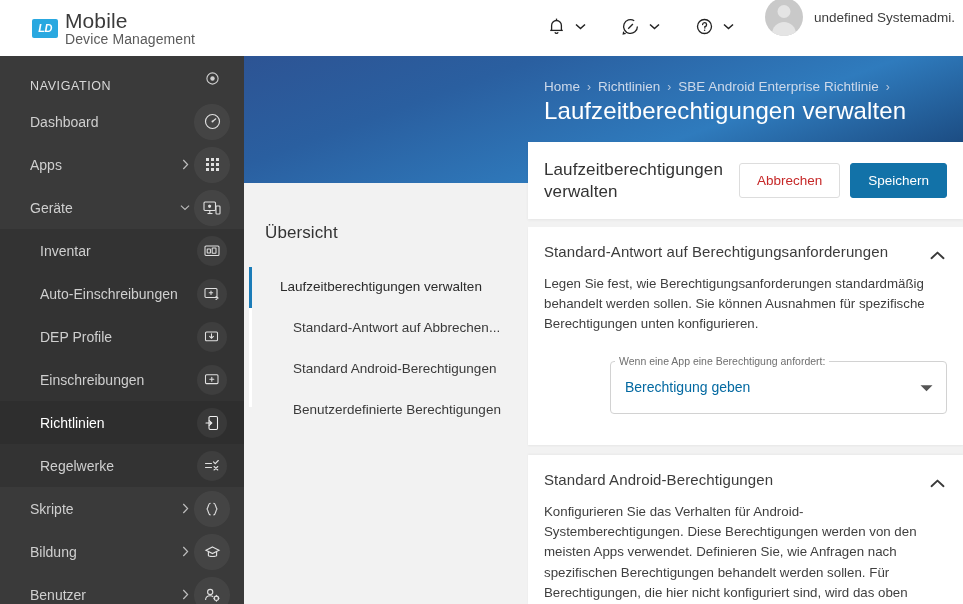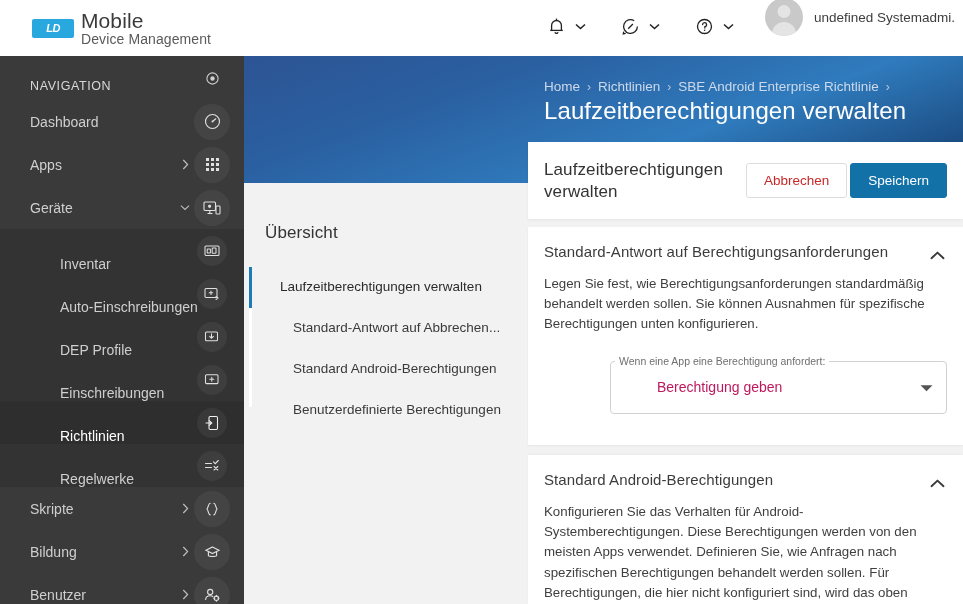--- a/index.html
+++ b/index.html
@@ -12,21 +12,21 @@
   .app { position: relative; width: 963px; height: 604px; overflow: hidden; }
 
   
   .topbar {
     position: absolute; top: 0; left: 0; width: 963px; height: 56px;
     background: #ffffff; display: flex; align-items: center;
     z-index: 40;
   }
   .brand { display: flex; align-items: center; margin-left: 32px; gap: 7px; }
   .brand-mark {
-    width: 42px; height: 19px; background: #29a8e0; border-radius: 2px;
+    width: 26px; height: 19px; background: #29a8e0; border-radius: 2px;
     display: flex; align-items: center; justify-content: center;
     color: #fff; font-size: 11px; font-weight: bold; font-style: italic;
     letter-spacing: -0.5px;
   }
   .brand-text { line-height: 1; }
   .brand-title { font-size: 21px; color: #3b3b3b; letter-spacing: .1px; display:block; }
   .brand-sub { font-size: 14px; color: #5a5a5a; letter-spacing: .1px; display:block; margin-top:1px; }
 
   .topbar-right {
     margin-left: auto; display: flex; align-items: flex-start; height: 60px;
@@ -67,21 +67,21 @@
     position: relative; height: 43px; display: flex; align-items: center;
     padding-left: 30px; cursor: pointer;
   }
   .nav-row.l1 { height: 43px; }
   .nav-label { font-size: 14px; color: #cfcfcf; white-space: nowrap; }
   .nav-row.active { background: #2e2e2e; }
   .nav-row.active .nav-label { color: #ffffff; }
   .nav-row.active::before {
     content:""; position:absolute; left:0; top:0; bottom:0; width:3px; background:#2e2e2e;
   }
-  .nav-sub { padding-left: 60px; align-items: flex-end; }
+  .nav-sub { padding-left: 40px; }
   .sub-group { background: #333333; }
   .nav-arrow {
     position: absolute; right: 54px; top: 50%; transform: translateY(-50%);
     width: 10px; height: 10px; display:flex; align-items:center; justify-content:center;
   }
   .nav-ico-wrap {
     position: absolute; right: 14px; top: 50%; transform: translateY(-50%);
     width: 36px; height: 36px; border-radius: 50%;
     background: rgba(255,255,255,0.055);
     display: flex; align-items: center; justify-content: center;
@@ -134,21 +134,21 @@
   
   .card-head {
     position: absolute; top: 142px; left: 528px; width: 435px; height: 77px;
     background: #ffffff; z-index: 22;
     display: flex; align-items: center; padding: 0 16px 0 16px;
     box-shadow: 0 1px 3px rgba(0,0,0,0.06);
   }
   .card-head-title {
     font-size: 17px; color: #333; line-height: 1.28; max-width: 224px; letter-spacing:.1px;
   }
-  .card-actions { margin-left: auto; display: flex; align-items: center; gap: 3px; }
+  .card-actions { margin-left: auto; display: flex; align-items: center; gap: 10px; }
   .btn {
     font-family: "Liberation Sans", sans-serif;
     font-size: 13.5px; border-radius: 3px; cursor: pointer;
     padding: 9px 17px; white-space: nowrap; border: 1px solid transparent;
   }
   .btn-cancel { background: #ffffff; color: #c62828; border-color: #dddddd; }
   .btn-save { background: #1272a8; color: #ffffff; border-color: #1272a8; }
 
   .card-body {
     position: absolute; top: 227px; left: 528px; width: 435px; height: 218px;
@@ -173,21 +173,21 @@
   .field-wrap { padding: 26px 16px 0 82px; }
   .mat-field {
     position: relative; border: 1px solid #d2d2d2; border-radius: 4px;
     height: 53px; display: flex; align-items: center; padding: 0 14px;
     background: #fff; cursor: pointer;
   }
   .mat-label {
     position: absolute; top: -7px; left: 4px; background: #fff; padding: 0 4px;
     font-size: 10.5px; color: #6f6f6f; white-space: nowrap;
   }
-  .mat-value { font-size: 14px; color: #be185d; margin-left: 32px; }
+  .mat-value { font-size: 14px; color: #0369a1; }
   .mat-arrow { position: absolute; right: 13px; top: 50%; transform: translateY(-50%); }
 
   
   .scroll-track {
     position: absolute; right: 0; top: 56px; width: 0px; height: 548px; background: transparent; z-index: 60;
   }
   .page-bg {
     position:absolute; top:183px; left:244px; width:719px; height:421px; background:#f2f2f2; z-index:4;
   }
 </style>

